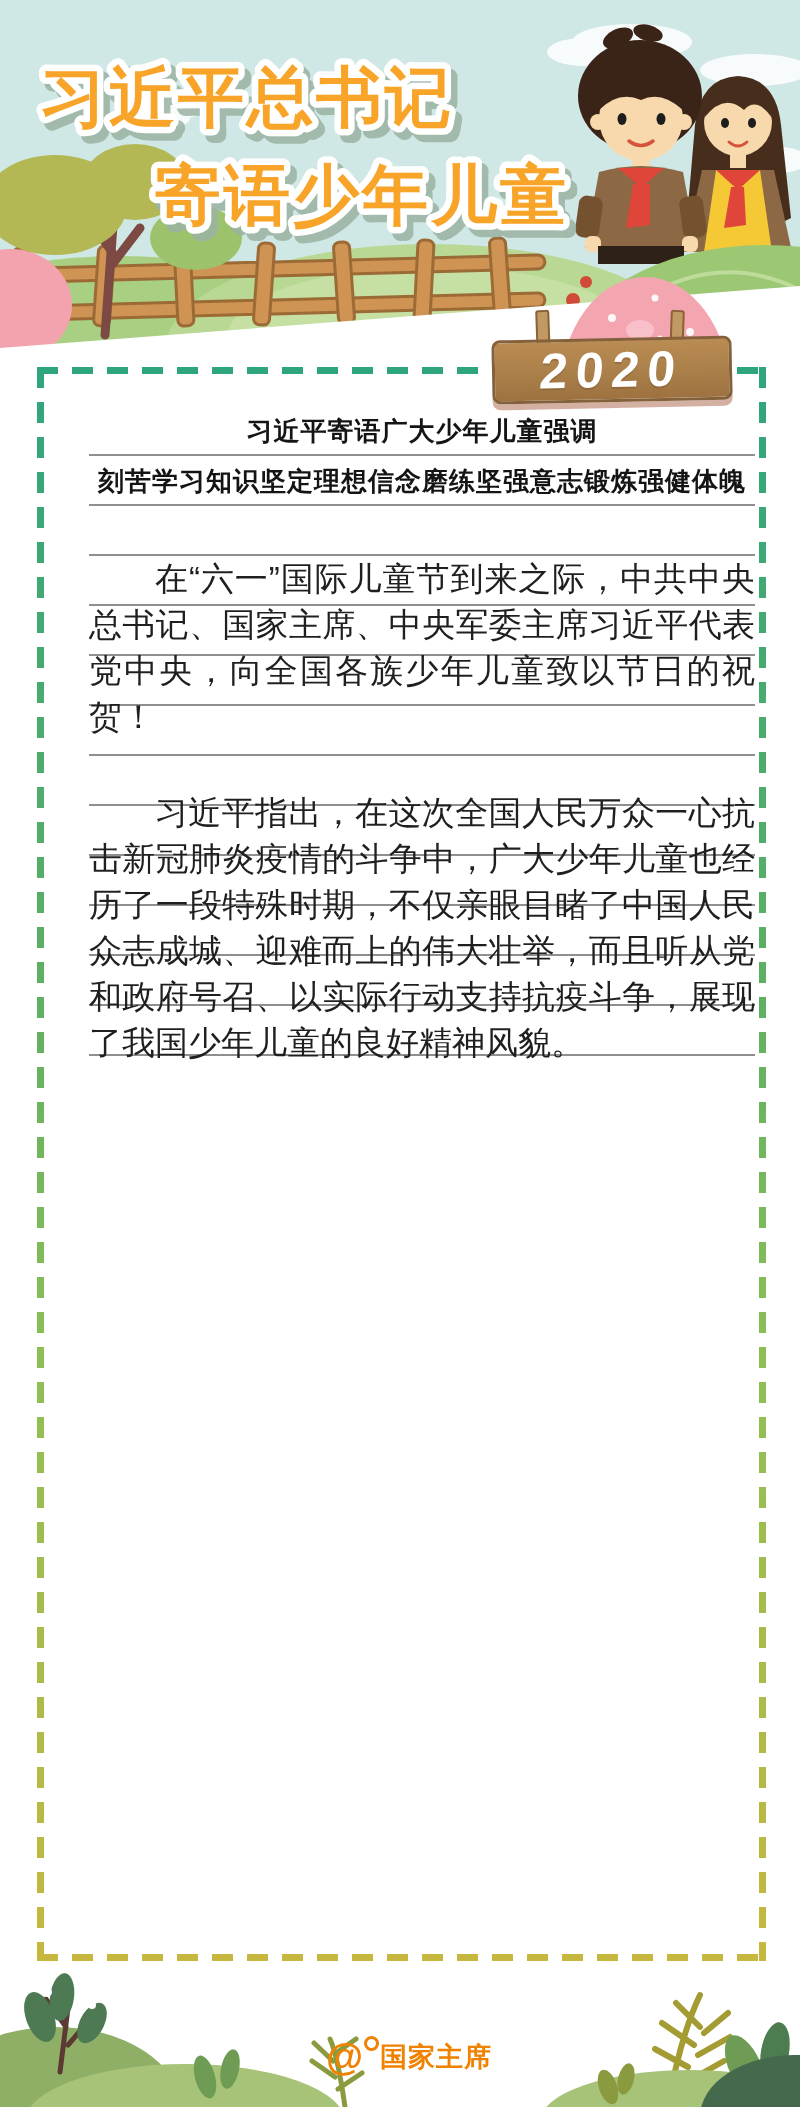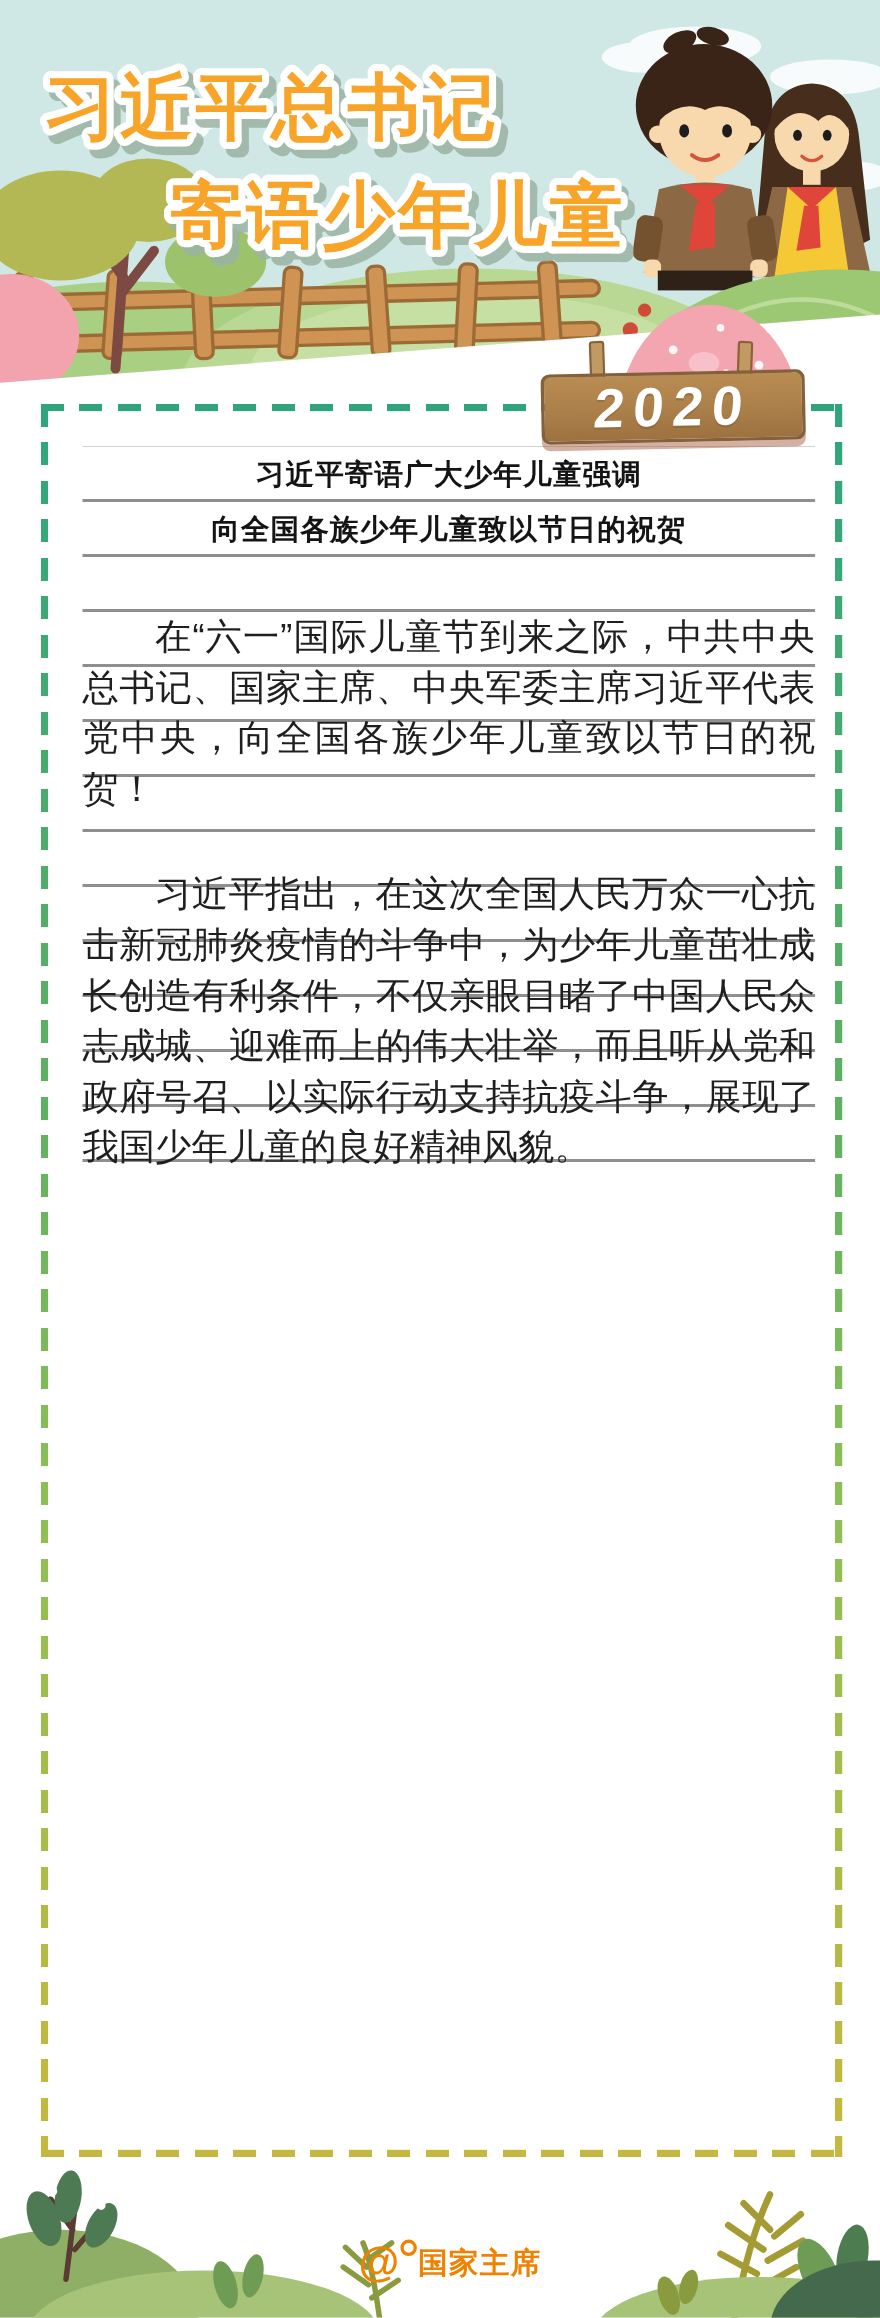--- a/index.html
+++ b/index.html
@@ -47,21 +47,21 @@
     -webkit-mask-image:repeating-linear-gradient(90deg,#000 0 21px,transparent 21px 35px);
     mask-image:repeating-linear-gradient(90deg,#000 0 21px,transparent 21px 35px);}
   .dash.left,.dash.right{top:0;width:7px;height:100%;
     background:linear-gradient(180deg,#2fa57d 0%,#5fb062 40%,#8cbf56 62%,#c6b83e 100%);
     -webkit-mask-image:repeating-linear-gradient(180deg,#000 0 21px,transparent 21px 35px);
     mask-image:repeating-linear-gradient(180deg,#000 0 21px,transparent 21px 35px);}
   .dash.left{left:0;}
   .dash.right{right:0;}
   
   .ruled{
-    margin:39px 30px 0 38px;width:666px;
+    margin:39px 30px 0 52px;width:666px;
     background:repeating-linear-gradient(180deg,
       rgba(0,0,0,0) 0px,rgba(0,0,0,0) 48px,#8f8f8f 48px,#8f8f8f 50px);
   }
   .headline{
     height:50px;display:flex;align-items:center;justify-content:center;
     font-size:26px;font-weight:800;color:#141414;letter-spacing:1px;white-space:nowrap;
   }
   .ruled .spacer{height:50px;}
   .ruled p{
     margin:0 0 50px 0;font-size:33px;line-height:46px;color:#1f1f1f;
@@ -207,24 +207,24 @@
 </div>
 
 <div class="card">
   <div class="dash top"></div>
   <div class="dash bottom"></div>
   <div class="dash left"></div>
   <div class="dash right"></div>
 
   <div class="ruled">
     <div class="headline">习近平寄语广大少年儿童强调</div>
-    <div class="headline">向全国各族少年儿童致以节日的祝贺</div>
+    <div class="headline">刻苦学习知识坚定理想信念磨练坚强意志锻炼强健体魄</div>
     <div class="spacer"></div>
     <p>在“六一”国际儿童节到来之际，中共中央总书记、国家主席、中央军委主席习近平代表党中央，向全国各族少年儿童致以节日的祝贺！</p>
-    <p>习近平指出，在这次全国人民万众一心抗击新冠肺炎疫情的斗争中，为少年儿童茁壮成长创造有利条件，不仅亲眼目睹了中国人民众志成城、迎难而上的伟大壮举，而且听从党和政府号召、以实际行动支持抗疫斗争，展现了我国少年儿童的良好精神风貌。</p>
+    <p>习近平指出，在这次全国人民万众一心抗击新冠肺炎疫情的斗争中，广大少年儿童也经历了一段特殊时期，不仅亲眼目睹了中国人民众志成城、迎难而上的伟大壮举，而且听从党和政府号召、以实际行动支持抗疫斗争，展现了我国少年儿童的良好精神风貌。</p>
   </div>
 </div>
 
 <div class="footer-art">
   <svg width="800" height="150" viewBox="0 0 800 150">
 
     <g>
       <ellipse cx="55" cy="150" rx="125" ry="80" fill="#8fae66"></ellipse>
       <path d="M60 115 L70 35 M66 70 L46 42 M68 88 L92 60" stroke="#5a3a33" stroke-width="5" stroke-linecap="round" fill="none"></path>
       <ellipse cx="40" cy="60" rx="14" ry="26" fill="#4d7a52" transform="rotate(-20 40 60)"></ellipse>

